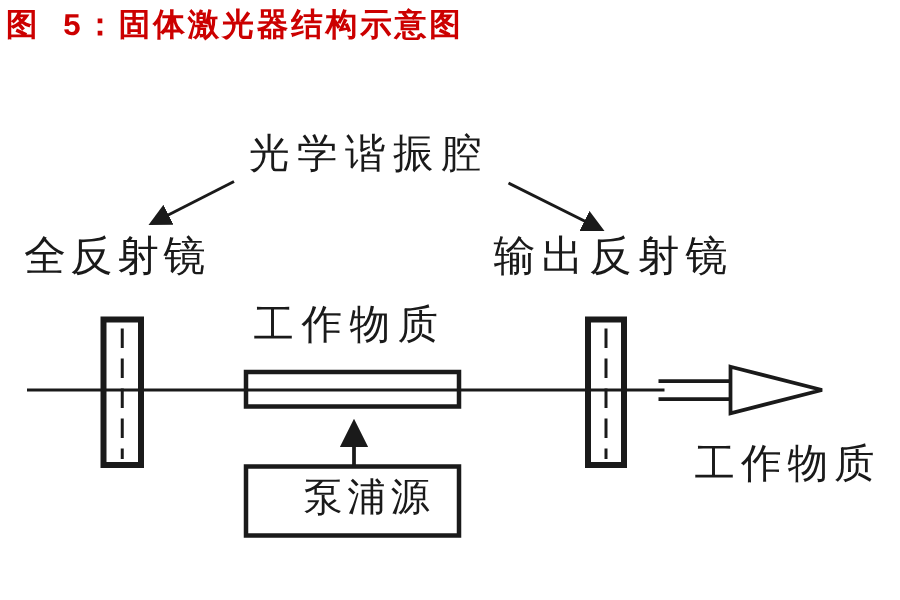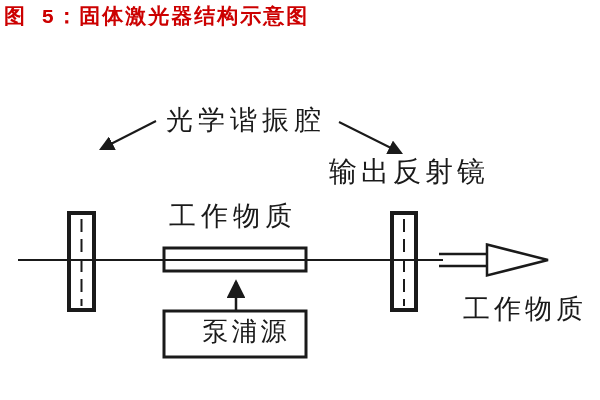--- a/index.html
+++ b/index.html
@@ -26,21 +26,21 @@
     letter-spacing: 2px;
     color: #cc0000;
     white-space: nowrap;
   }
   .dlabel {
     position: absolute;
     white-space: nowrap;
     line-height: 1;
     color: #1a1a1a;
   }
-  #cavity-label        { left: 166px; top: 107px; font-size: 27px; letter-spacing: 5px; }
+  #cavity-label        { left: 166px; top: 89px; font-size: 27px; letter-spacing: 5px; }
   #left-mirror-label   { left: 16px;  top: 158px; font-size: 28px; letter-spacing: 3px; }
   #right-mirror-label  { left: 329px; top: 158px; font-size: 28px; letter-spacing: 4px; }
   #gain-medium-label   { left: 169px; top: 203px; font-size: 27px; letter-spacing: 5px; }
   #pump-label          { left: 164px; top: 319px; width: 164px; text-align: center;
                          font-size: 26px; letter-spacing: 3px; }
   #output-label        { left: 463px; top: 296px; font-size: 27px; letter-spacing: 4px; }
   svg { position: absolute; left: 0; top: 0; }
 </style>
 </head>
 <body>
@@ -79,20 +79,21 @@
 
     <g>
       <line x1="439" y1="254" x2="489" y2="254" stroke="#1a1a1a" stroke-width="2.5"></line>
       <line x1="439" y1="266" x2="489" y2="266" stroke="#1a1a1a" stroke-width="2.5"></line>
       <polygon points="487,244.5 548,260 487,275.5" fill="#ffffff" stroke="#1a1a1a" stroke-width="2.5"></polygon>
     </g>
   </svg>
 
   <div class="dlabel" id="cavity-label">光学谐振腔</div>
 
+  <div class="dlabel" id="left-mirror-label">全反射镜</div>
 
   <div class="dlabel" id="right-mirror-label">输出反射镜</div>
 
   <div class="dlabel" id="gain-medium-label">工作物质</div>
 
   <div class="dlabel" id="pump-label">泵浦源</div>
 
   <div class="dlabel" id="output-label">工作物质</div>
 
 </div>

